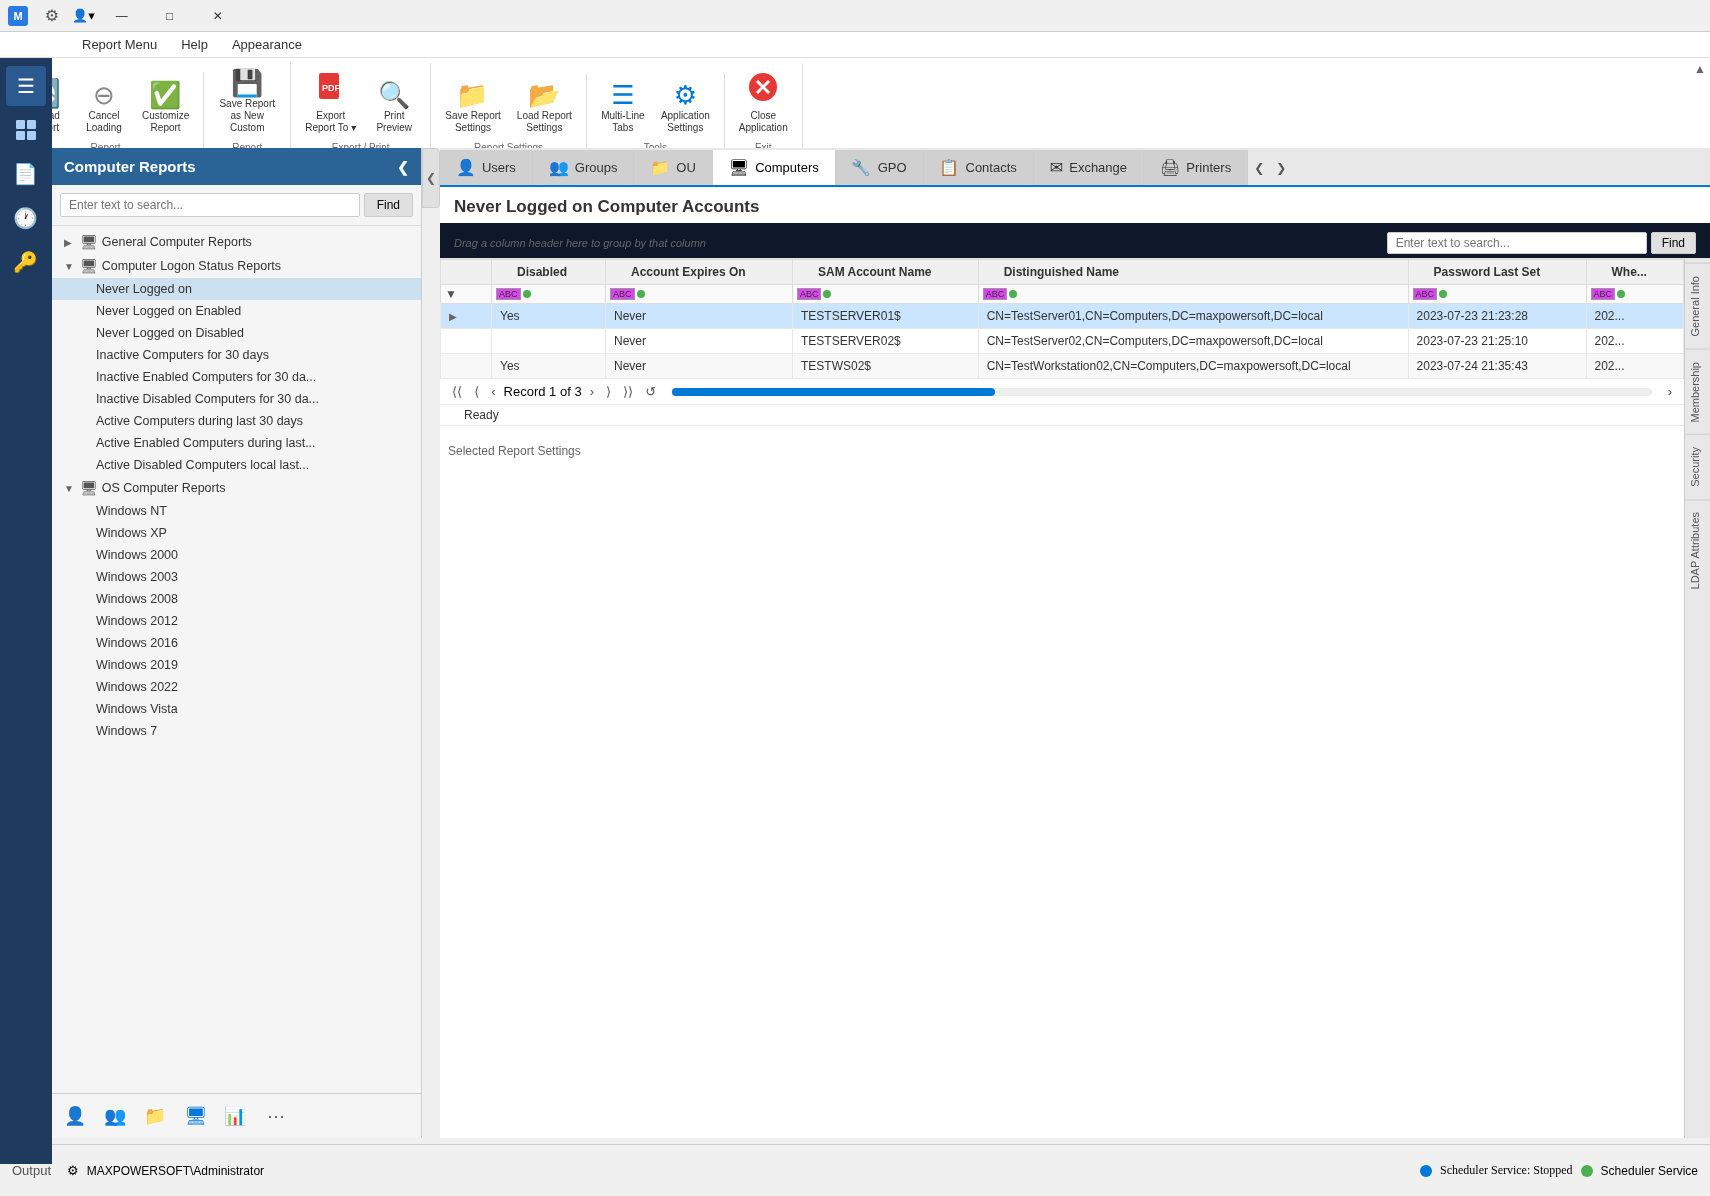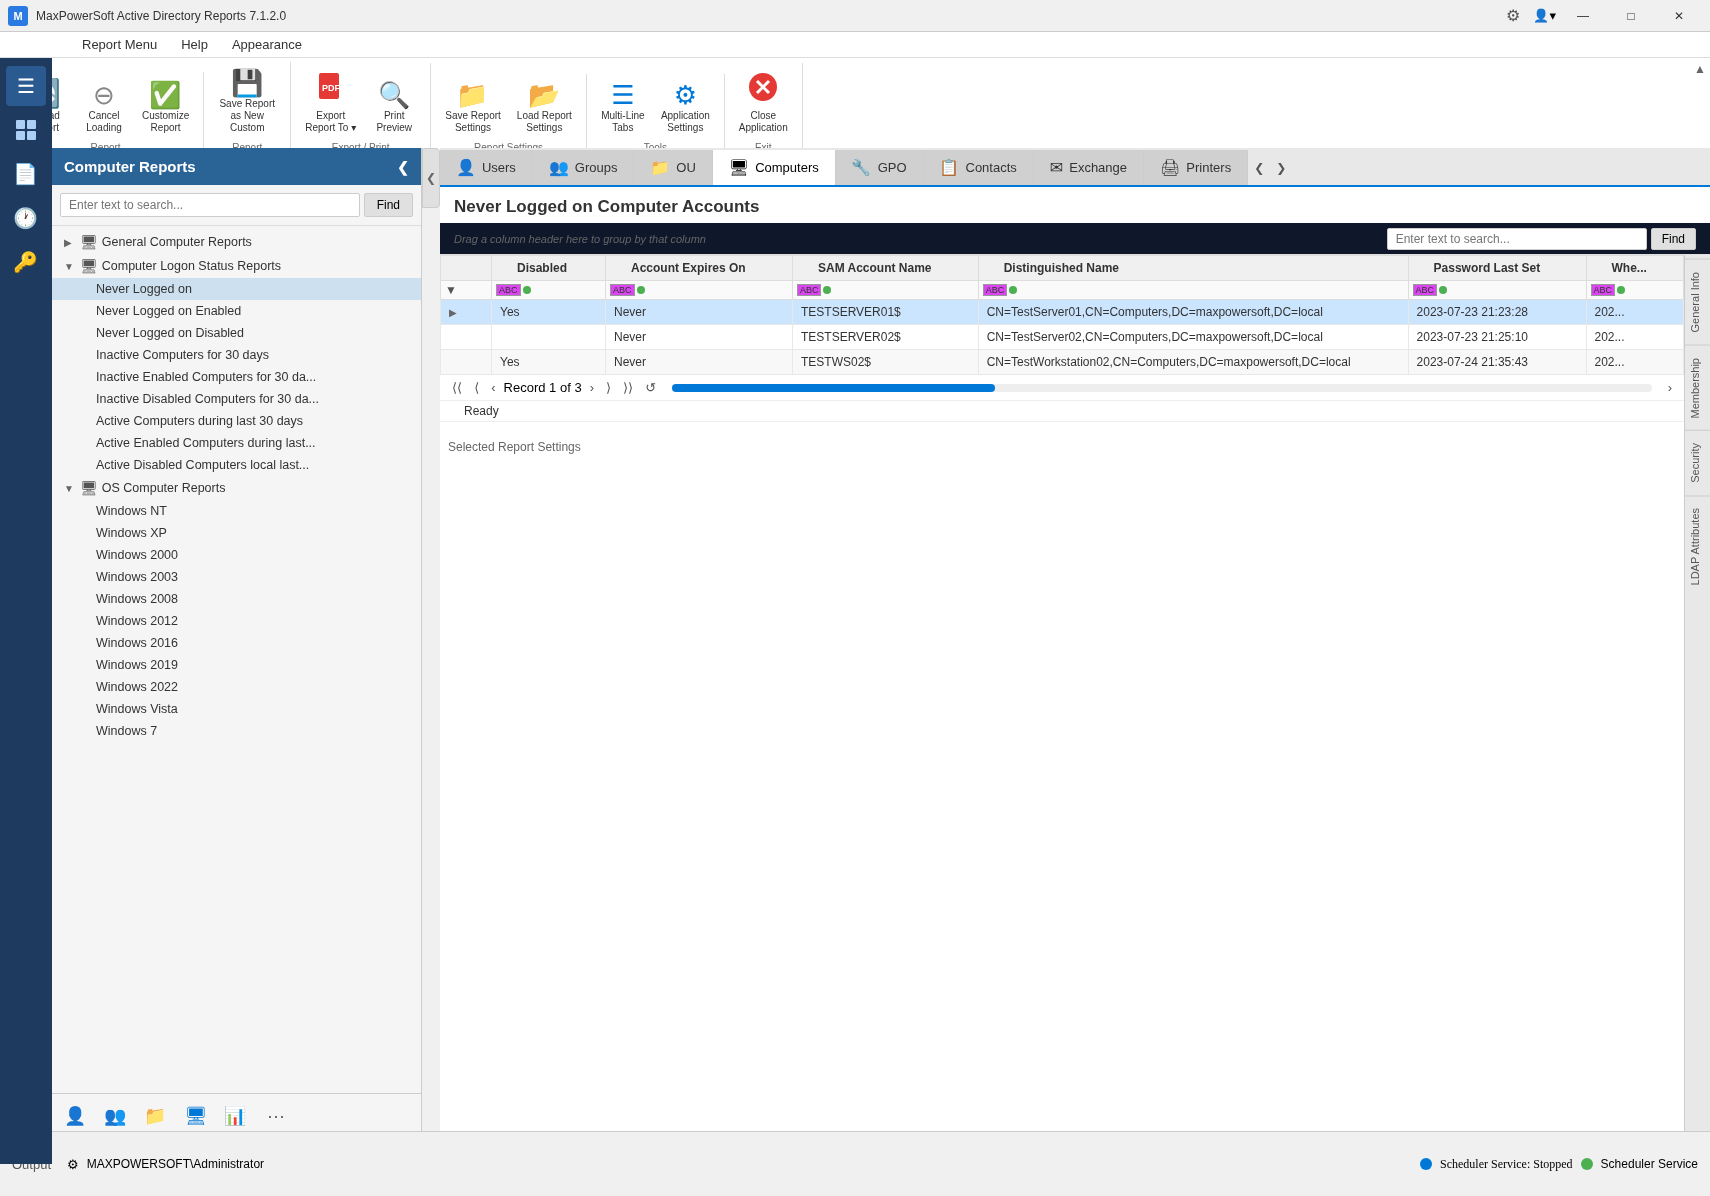--- a/index.html
+++ b/index.html
@@ -201,21 +201,21 @@
     .tab.active { background: white; border-bottom: 2px solid white; color: #000; font-weight: 500; margin-bottom: -2px; }
     .tab .tab-icon { font-size: 16px; }
     .tab-overflow { padding: 8px 6px; cursor: pointer; display: flex; align-items: center; color: #555; font-size: 12px; }
 
     
     #report-title {
       padding: 10px 14px 6px;
       font-size: 17px;
       font-weight: bold;
       color: #333;
-      border-bottom: 1px solid #0f172a;
+      border-bottom: 5px solid #0f172a;
     }
 
     #report-toolbar {
       padding: 4px 14px;
       display: flex;
       align-items: center;
       justify-content: space-between;
       background: #0f172a;
       border-bottom: 1px solid #e0e0e0;
     }
@@ -303,21 +303,21 @@
     .nav-btn { border: none; background: none; cursor: pointer; color: #555; font-size: 13px; padding: 2px 4px; }
     #status-text { padding: 3px 24px; font-size: 12px; color: #333; }
     #settings-text { padding: 18px 8px; font-size: 12px; color: #666; border-top: 1px solid #eee; }
 
     
     #bottom-bar {
       position: absolute;
       bottom: 0;
       left: 0;
       right: 0;
-      height: 65px;
+      height: 52px;
       background: #f0f0f0;
       border-top: 1px solid #ccc;
       display: flex;
       align-items: center;
       padding: 0 12px;
     }
     #bottom-bar .scheduler-info { display: flex; align-items: center; gap: 8px; margin-left: auto; font-size: 12px; }
     .scheduler-dot { width: 12px; height: 12px; border-radius: 50%; background: #0078d7; }
 
     
@@ -339,21 +339,20 @@
       color: #666;
       border-radius: 0 4px 4px 0;
       flex-shrink: 0;
     }
   </style>
 </head>
 <body>
 
 <div id="titlebar">
   <div class="app-icon">M</div>
-  <span class="title-text">MaxPowerSoft Active Directory Reports 7.1.2.0</span>
   <div class="settings-icon">⚙</div>
   <div class="user-icon-btn">
     <span>👤▾</span>
   </div>
   <div class="win-controls">
     <div class="win-btn">—</div>
     <div class="win-btn">□</div>
     <div class="win-btn close">✕</div>
   </div>
 </div>

